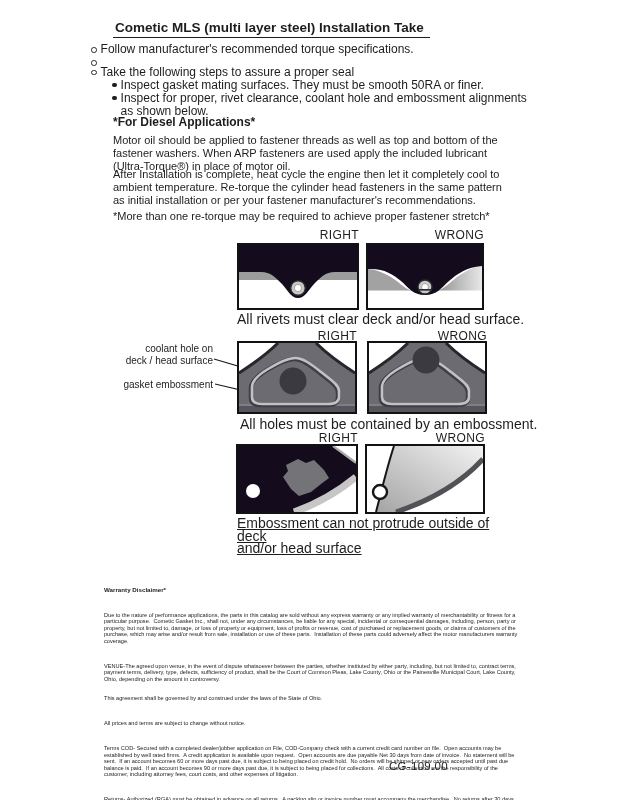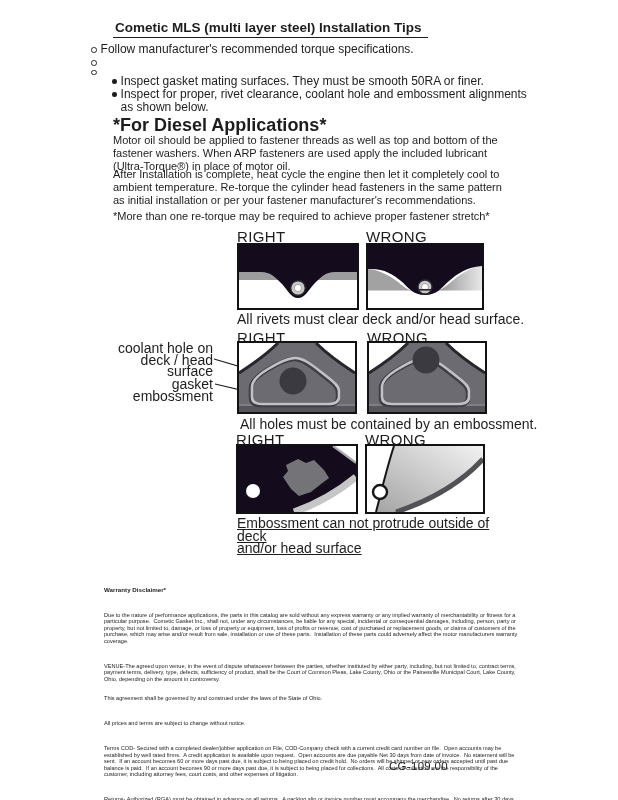--- a/index.html
+++ b/index.html
@@ -9,49 +9,50 @@
   .abs{position:absolute;}
   .page-title{left:113px;top:20px;font-size:13.5px;font-weight:bold;
               border-bottom:1.6px solid #1d1d1f;padding:0 6px 2px 2px;}
   .tips{left:91px;top:43px;width:440px;font-size:12px;line-height:13px;}
   .tip-row{display:flex;align-items:flex-start;}
   .tip-row.sub{margin-left:21px;}
   .obullet{flex:0 0 auto;width:3.6px;height:3.6px;border:1.1px solid #2a2a2c;border-radius:50%;
            margin:4px 4px 0 0;}
   .fbullet{flex:0 0 auto;width:4.6px;height:4.6px;background:#1d1d1f;border-radius:50%;
            margin:4px 4px 0 0;}
-  .diesel-h{left:113px;top:115px;font-size:18px;font-weight:bold;}
+  .diesel-h{left:113px;top:115px;font-size:12px;font-weight:bold;}
   .bodypara{left:113px;width:402px;font-size:11px;line-height:13px;}
-  .rw-label{font-size:15px;letter-spacing:.4px;text-align:left;}
+  .rw-label{font-size:12px;letter-spacing:.4px;text-align:right;}
   .panel{border:2px solid #121212;background:#fff;box-sizing:border-box;}
   .panel svg{display:block;}
   .caption{font-size:14px;line-height:12.5px;}
-  .side-label{font-size:14px;line-height:11.5px;text-align:right;}
+  .side-label{font-size:10px;line-height:11.5px;text-align:right;}
   .warranty{left:104px;top:574px;width:414px;font-size:5.6px;line-height:6.4px;
             white-space:pre-wrap;}
   .warranty .whead{font-weight:bold;font-size:6.2px;margin-bottom:6px;}
   .warranty p{margin:0 0 6px 0;}
   .warranty .tight{margin:0;}
   .footer-code{left:389px;top:760px;font-size:11.5px;letter-spacing:.3px;}
 </style>
 </head>
 <body>
 
-<div class="abs page-title">Cometic MLS (multi layer steel) Installation Tips</div>
+<div class="abs page-title">Cometic MLS (multi layer steel) Installation Take</div>
 
 <div class="abs tips">
   <div class="tip-row">
     <span class="obullet"></span>
     <span>Follow manufacturer's recommended torque specifications.</span>
   </div>
   <div class="tip-row">
     <span class="obullet"></span>
   </div>
   <div class="tip-row">
     <span class="obullet"></span>
+    <span>Take the following steps to assure a proper seal</span>
   </div>
   <div class="tip-row sub">
     <span class="fbullet"></span>
     <span>Inspect gasket mating surfaces.  They must be smooth 50RA or finer.</span>
   </div>
   <div class="tip-row sub">
     <span class="fbullet"></span>
     <span>Inspect for proper, rivet clearance, coolant hole and embossment alignments as shown below.</span>
   </div>
 </div>

